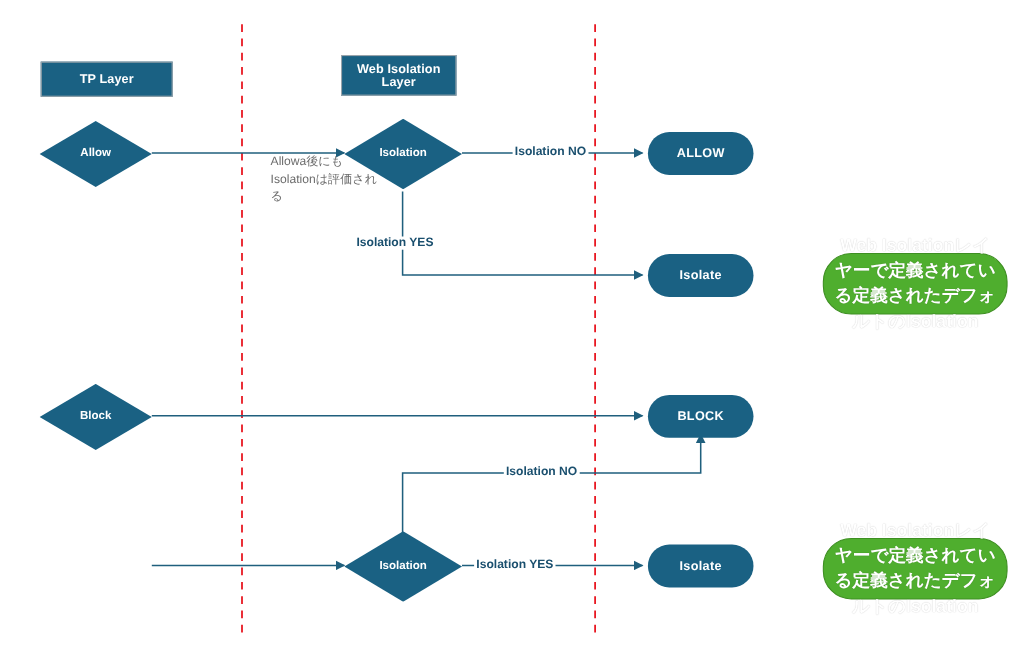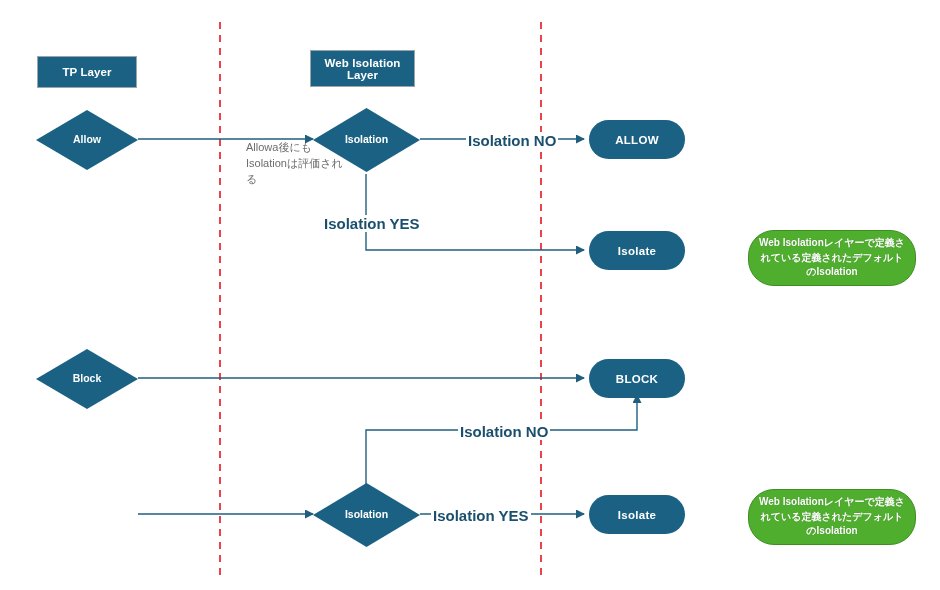--- a/index.html
+++ b/index.html
@@ -74,33 +74,33 @@
     border-radius: 22px;
     font-size: 11.5px;
     font-weight: bold;
     letter-spacing: .3px;
   }
 
   .callout {
     background: #4fae2e;
     border: 1.5px solid #3e8f22;
     border-radius: 26px;
-    font-size: 10px;
+    font-size: 16px;
     font-weight: bold;
     line-height: 1.45;
     color: #ffffff;
     padding: 4px 8px;
     text-shadow: 0 0 1px rgba(0,0,0,.25);
   }
 
   
   .edge-label {
     position: absolute;
     color: #1a4f6e;
-    font-size: 15px;
+    font-size: 11px;
     font-weight: bold;
     background: #ffffff;
     padding: 0 2px;
     white-space: nowrap;
     z-index: 4;
   }
   .note {
     position: absolute;
     color: #6c6c6c;
     font-size: 11px;
@@ -136,21 +136,21 @@
       <line x1="138" y1="378" x2="584" y2="378" marker-end="url(#arrow)"></line>
 
       <path d="M366,514 L366,430 L637,430 L637,395" marker-end="url(#arrow)"></path>
 
       <line x1="138" y1="514" x2="313" y2="514" marker-end="url(#arrow)"></line>
 
       <line x1="420" y1="514" x2="584" y2="514" marker-end="url(#arrow)"></line>
     </g>
   </svg>
 
-  <div class="node layer-box" style="left:37px; top:56px; width:100px; height:32px;">
+  <div class="node layer-box" style="left:37px; top:56px; width:120px; height:32px;">
     <span>TP Layer</span>
   </div>
 
   <div class="node layer-box" style="left:310px; top:50px; width:105px; height:37px;align-items:center;">
     <span>Web Isolation Layer</span>
   </div>
 
   <div class="diamond-wrap" style="left:36px; top:110px; width:102px; height:60px;">
     <svg class="diamond-shape" viewBox="0 0 102 60" preserveAspectRatio="none">
       <polygon points="51,0 102,30 51,60 0,30" fill="#1a6183"></polygon>

